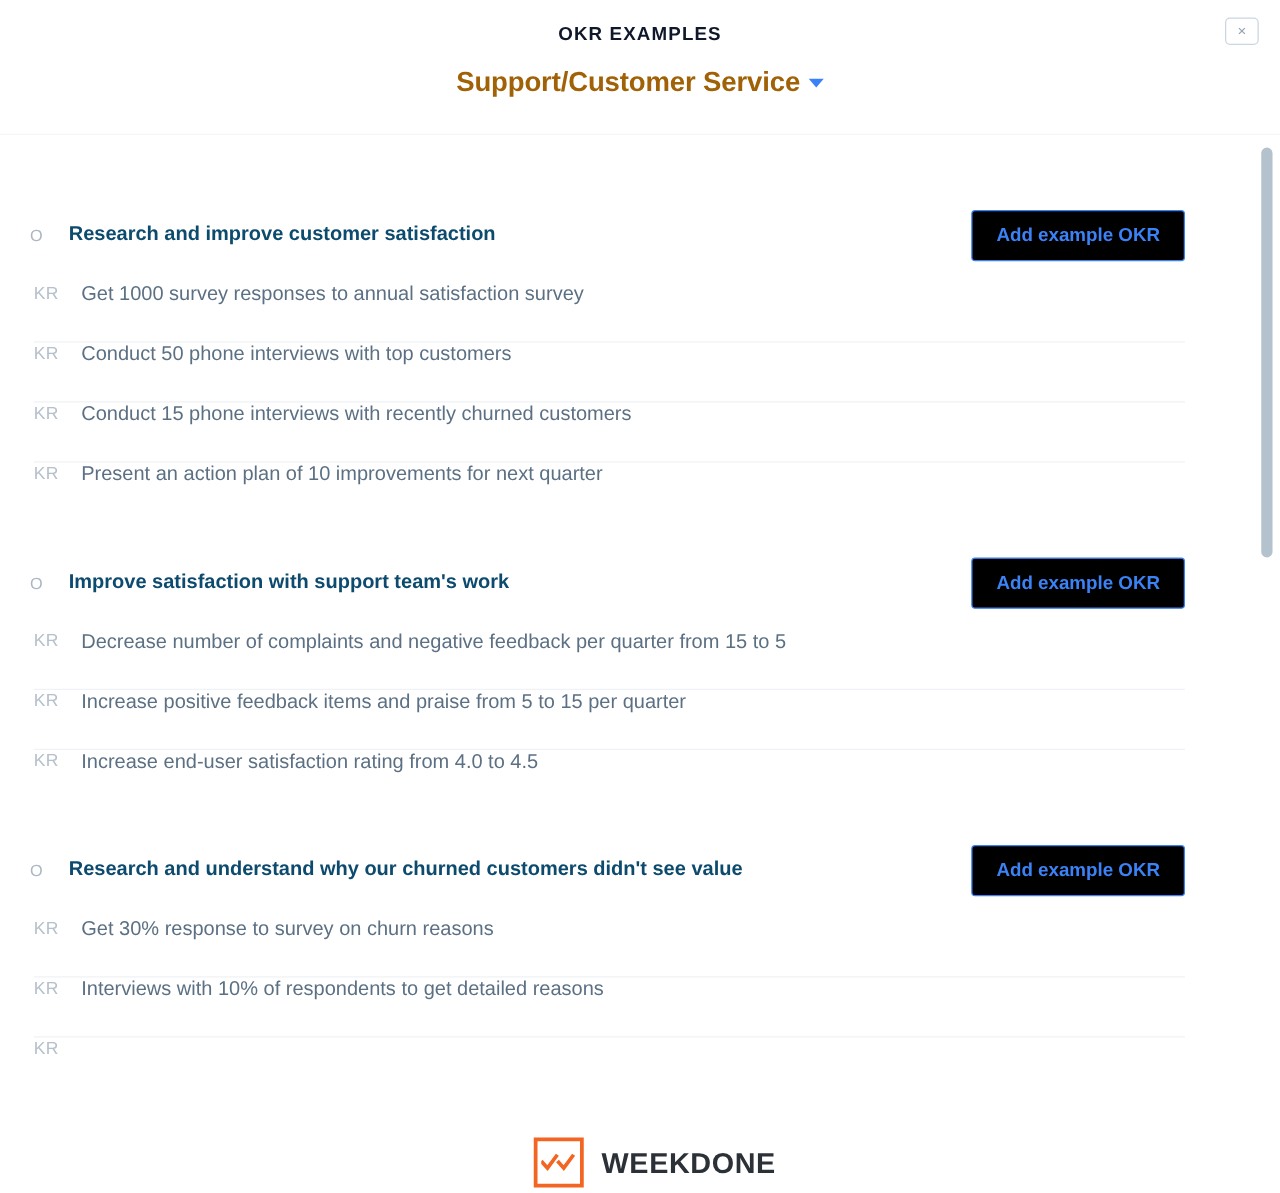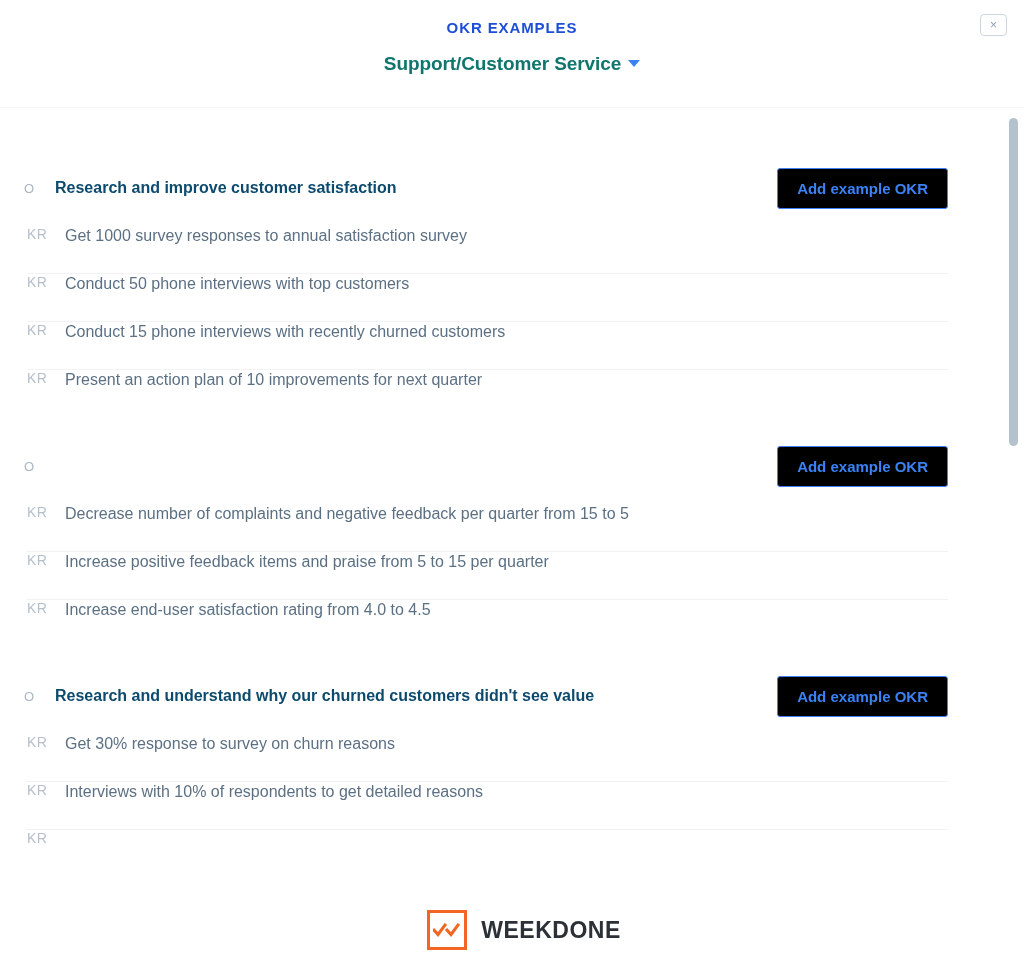--- a/index.html
+++ b/index.html
@@ -22,33 +22,33 @@
     position: relative;
     height: 108px;
     border-bottom: 1px solid #f4f6f8;
     background: #fff;
   }
   .modal-title {
     text-align: center;
     font-size: 15px;
     font-weight: bold;
     letter-spacing: 0.9px;
-    color: #1d4ed8;
+    color: #0f172a;
     padding-top: 19px;
     margin: 0;
   }
   .category-row {
     text-align: center;
     margin-top: 17px;
   }
   .category-link {
     display: inline-block;
-    font-size: 19px;
-    font-weight: bold;
-    color: #0f766e;
+    font-size: 22px;
+    font-weight: bold;
+    color: #a16207;
     text-decoration: none;
     cursor: pointer;
     letter-spacing: -0.1px;
   }
   .caret-down {
     display: inline-block;
     width: 0;
     height: 0;
     margin-left: 7px;
     vertical-align: 3px;
@@ -236,20 +236,21 @@
           </li>
           <li class="kr-row">
             <span class="kr-tag">KR</span>
             <span class="kr-text">Present an action plan of 10 improvements for next quarter</span>
           </li>
         </ul>
       </div>
       <div class="okr-group">
         <div class="objective-row">
           <span class="obj-tag">O</span>
+          <span class="obj-text">Improve satisfaction with support team's work</span>
           <button class="add-okr-button">Add example OKR</button>
         </div>
         <ul class="kr-list">
           <li class="kr-row">
             <span class="kr-tag">KR</span>
             <span class="kr-text">Decrease number of complaints and negative feedback per quarter from 15 to 5</span>
           </li>
           <li class="kr-row">
             <span class="kr-tag">KR</span>
             <span class="kr-text">Increase positive feedback items and praise from 5 to 15 per quarter</span>

